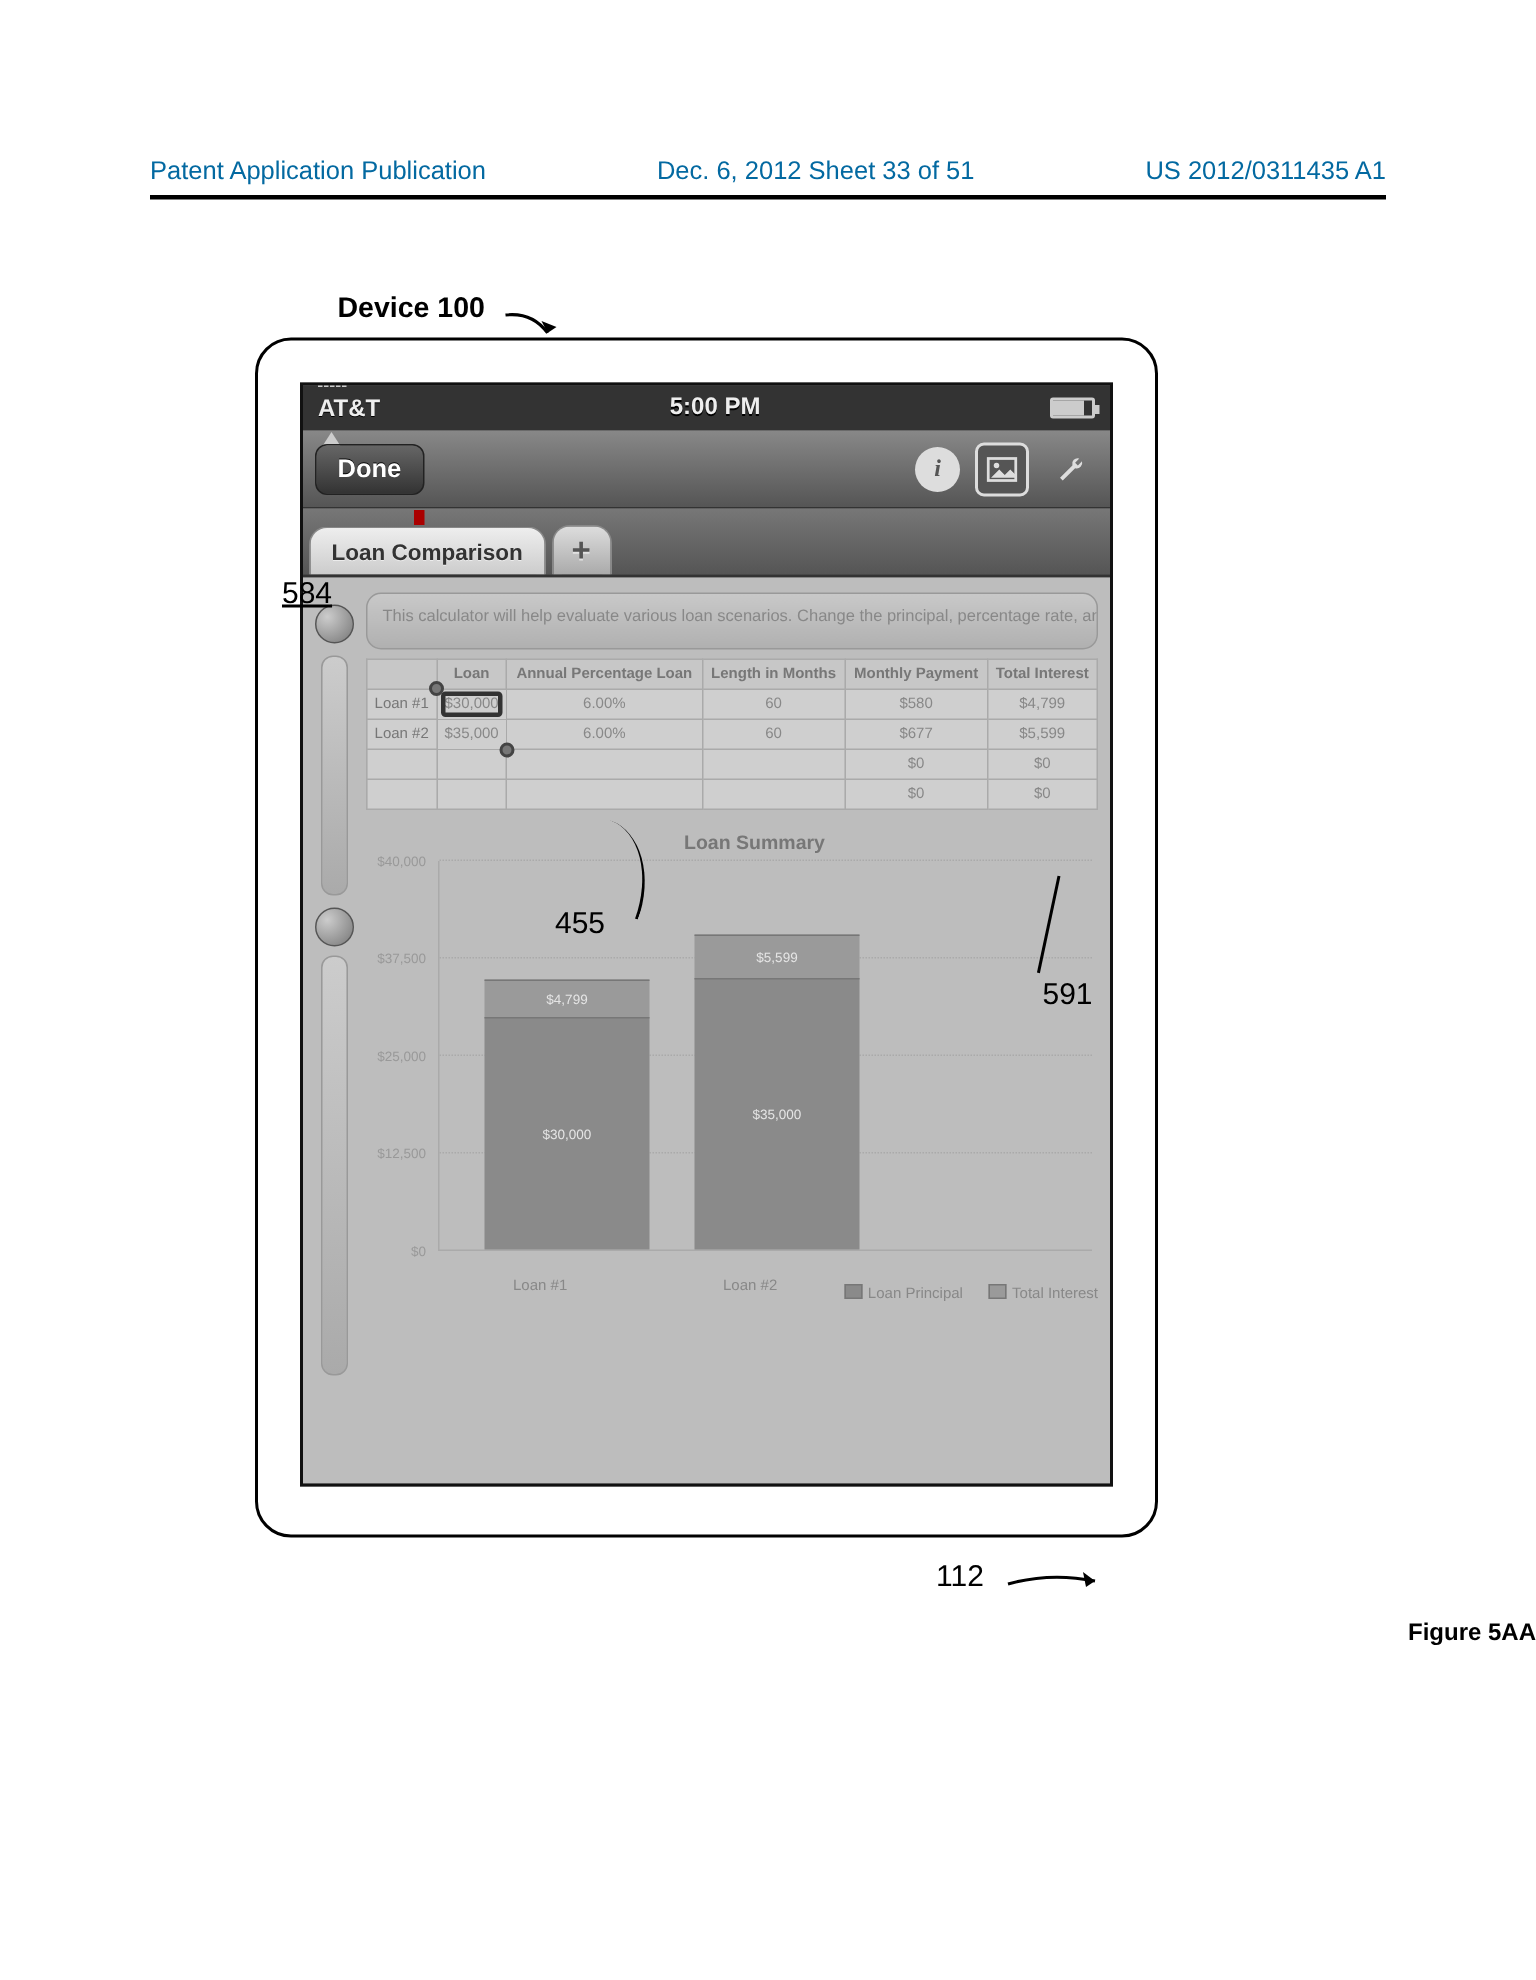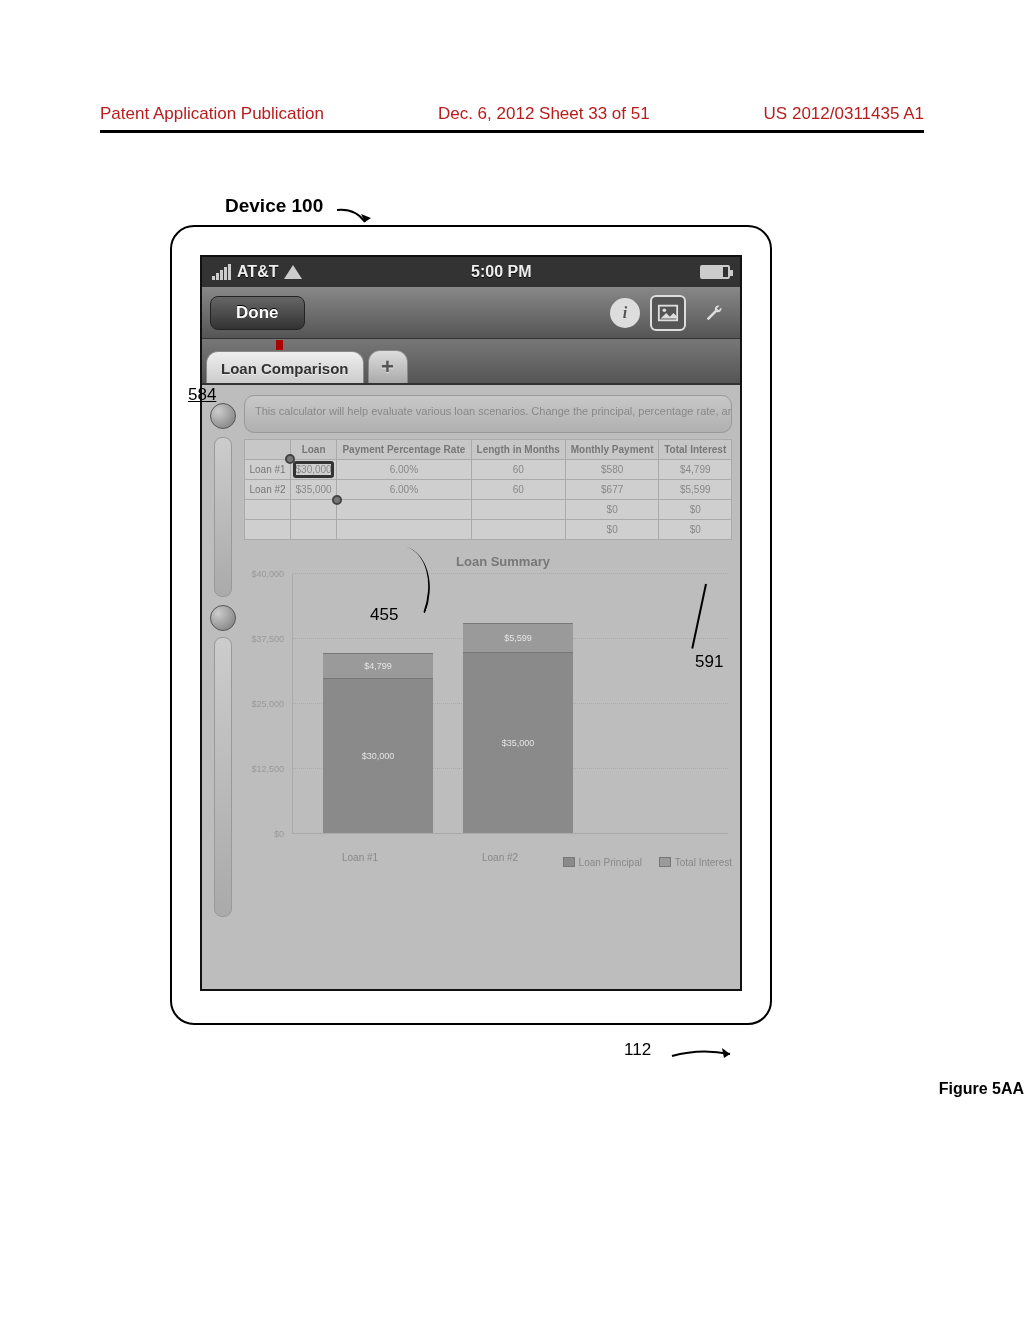--- a/index.html
+++ b/index.html
@@ -13,21 +13,21 @@
   }
   .page-header {
     position: absolute;
     top: 104px;
     left: 0;
     width: 100%;
     padding: 0 100px;
     display: flex;
     justify-content: space-between;
     font-size: 17px;
-    color: #b91c1c;
+    color: #0369a1;
   }
   .page-header > div { white-space: nowrap; }
   .hr {
     position: absolute;
     top: 130px;
     left: 100px;
     right: 100px;
     border-top: 3px solid #000;
   }
 
@@ -72,21 +72,21 @@
     background: #333;
     color: #eee;
     display: flex;
     align-items: center;
     justify-content: space-between;
     padding: 0 10px;
     font-size: 16px;
     font-weight: bold;
     text-shadow: 0 1px 0 #000;
   }
-  .statusbar .left { display: flex; align-items: center; gap: 6px; }
+  .statusbar .left { display: flex; gap: 6px; flex-direction: column; }
   .sig { display: flex; align-items: flex-end; gap: 1px; }
   .sig span { display: block; width: 3px; background: #ccc; }
   .sig span:nth-child(1){height:4px}
   .sig span:nth-child(2){height:7px}
   .sig span:nth-child(3){height:10px}
   .sig span:nth-child(4){height:13px}
   .sig span:nth-child(5){height:16px}
   .wifi {
     width: 0; height: 0;
     border-left: 9px solid transparent;
@@ -115,21 +115,21 @@
     gap: 10px;
     border-bottom: 1px solid #333;
   }
   .done-btn {
     background: linear-gradient(#666,#333);
     color: #fff;
     font-weight: bold;
     font-size: 17px;
     border: 1px solid #222;
     border-radius: 8px;
-    padding: 6px 25px;
+    padding: 6px 14px;
     text-shadow: 0 -1px 0 #000;
   }
   .nav-spacer { flex: 1; }
   .nav-icon {
     width: 36px; height: 36px;
     border: 2px solid #ddd;
     border-radius: 6px;
     background: #555;
     display: flex; align-items: center; justify-content: center;
     color: #ddd;
@@ -328,21 +328,21 @@
   .swatch {
     display: inline-block; width: 12px; height: 10px;
     background: #8a8a8a; margin: 0 4px -1px 14px;
     border: 1px solid #777;
   }
   .swatch.light { background: #9a9a9a; }
 
   
   .callout {
     position: absolute;
-    font-size: 17px;
+    font-size: 20px;
     color: #000;
   }
   .c584 { top: 385px; left: 188px; text-decoration: underline; }
   .c599 { top: 605px; left: 370px; }
   .c591 { top: 652px; left: 695px; }
   .c112 { top: 1040px; left: 624px; }
   .c112-arrow { position: absolute; top: 1046px; left: 670px; }
   .lead599 {
     position: absolute;
     top: 552px;
@@ -437,21 +437,21 @@
       <div class="rail-btn rail2"></div>
       <div class="rail-track rt2"></div>
 
       <div class="intro">This calculator will help evaluate various loan scenarios. Change the principal, percentage rate, and length of each loan, and the payments will automatically…</div>
 
       <table class="table">
         <tbody>
             <tr>
           <th></th>
           <th>Loan</th>
-          <th>Payment Percentage Rate</th>
+          <th>Annual Percentage Loan</th>
           <th>Length in Months</th>
           <th>Monthly Payment</th>
           <th>Total Interest</th>
         </tr>
         <tr>
           <td class="rowlabel">Loan #1</td>
           <td class="cell-sel">
             <span>$30,000</span>
             <div class="sel-box"></div>
             <div class="sel-knob knob-tl"></div>

